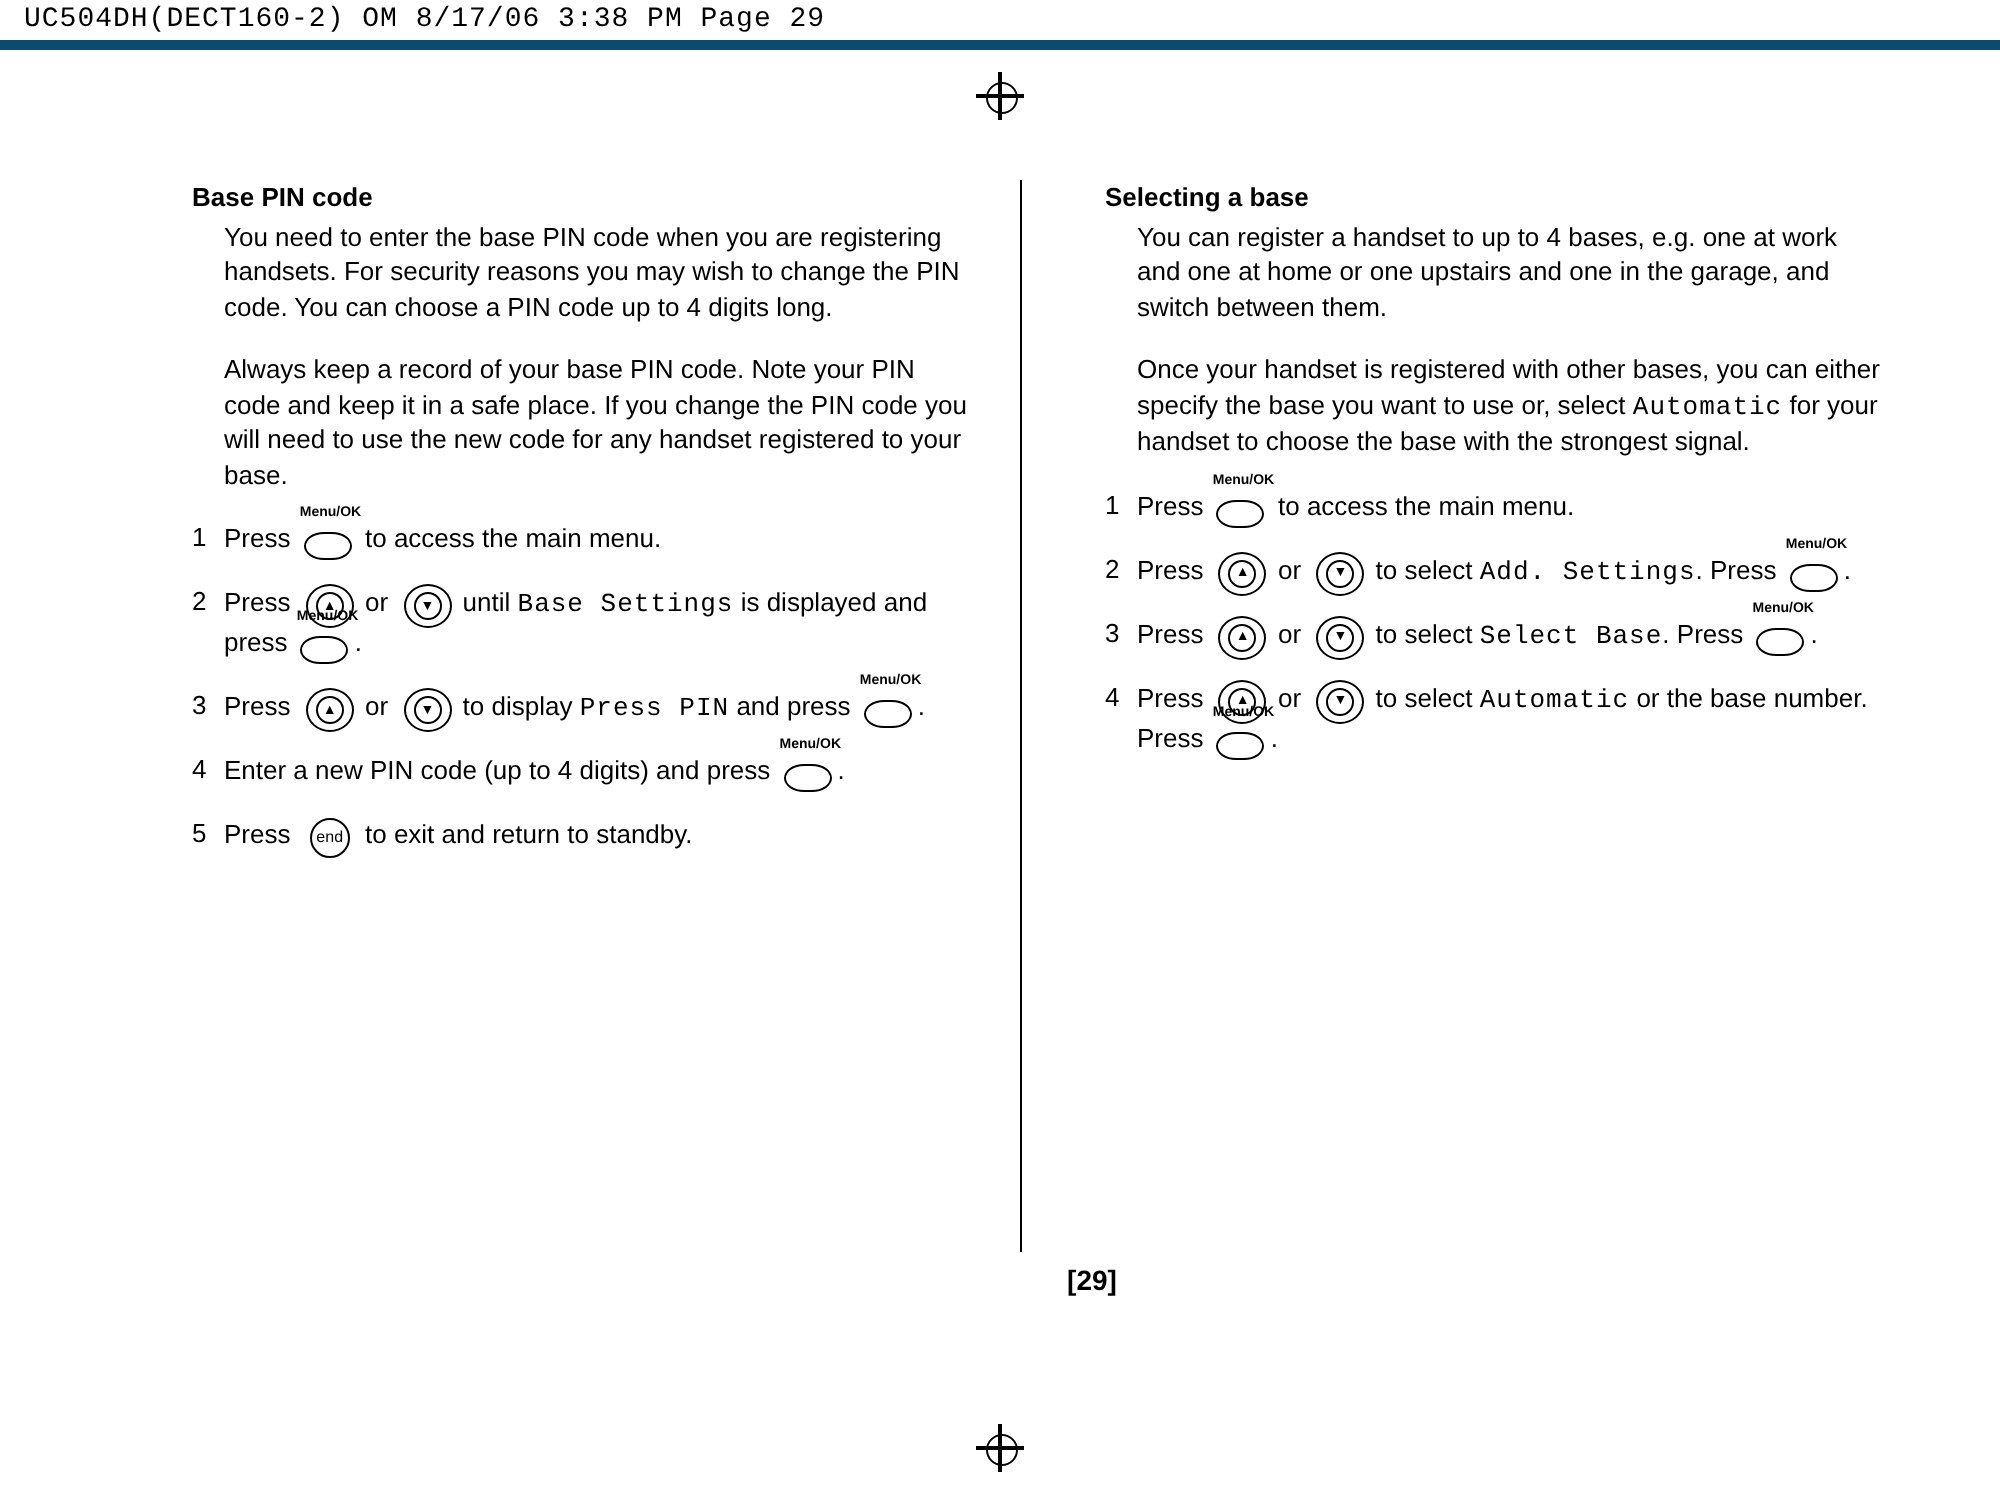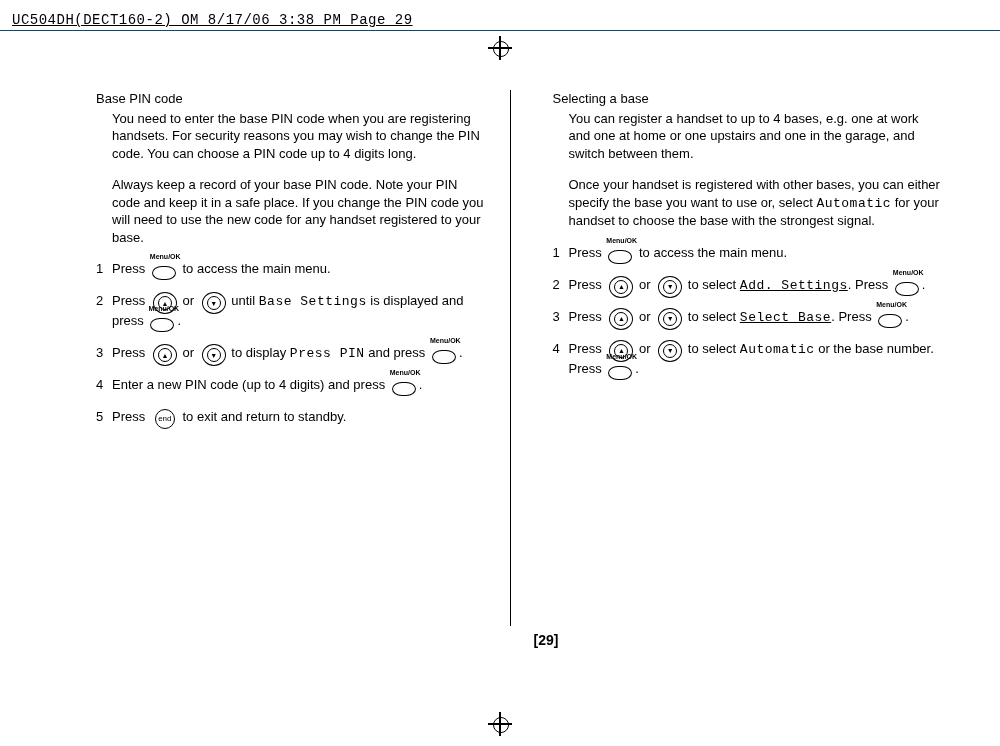--- a/index.html
+++ b/index.html
@@ -9,24 +9,23 @@
     font-size: 13px;
     color: #000;
     background: #fff;
     width: 1000px;
     height: 746px;
     position: relative;
   }
   .header-line {
     font-family: "Courier New", monospace;
     font-size: 14px;
-    padding: 12px 12px 2px 12px;
-    border-bottom: 1px solid #0c4a6e;
+    padding: 2px 12px 2px 12px;
+    border-bottom: 5px solid #0c4a6e;
     letter-spacing: 0.5px;
-    text-decoration: underline;
   }
   .crop-top {
     position: absolute;
     top: 36px;
     left: 50%;
     margin-left: -12px;
   }
   .crop-bottom {
     position: absolute;
     bottom: 10px;
@@ -49,23 +48,23 @@
     left: 96px;
     right: 60px;
     bottom: 120px;
   }
   .col {
     flex: 1;
     line-height: 1.35;
   }
   .col-left { padding-right: 26px; border-right: 1px solid #000; }
   .col-right { padding-left: 42px; }
-  .h { font-weight: normal; margin-bottom: 2px; }
+  .h { font-weight: bold; margin-bottom: 2px; }
   p { margin: 0 0 14px 16px; }
-  .nowrap { white-space: nowrap; text-decoration: underline; }
+  .nowrap { white-space: nowrap; }
   .step { display:flex; margin-bottom: 12px; }
   .step .num { width: 16px; flex:none; }
   .step .body { flex:1; }
   .mono { font-family: "Courier New", monospace; letter-spacing: 0.5px; }
   .key {
     display:inline-block; vertical-align:middle; position:relative;
     width: 28px; height: 20px; text-align:right; margin:0 1px;
   }
   .key .lbl { position:absolute; top:-7px; left:0; right:0; font-size:7px; font-weight:bold; line-height:1; }
   .key .oval {

